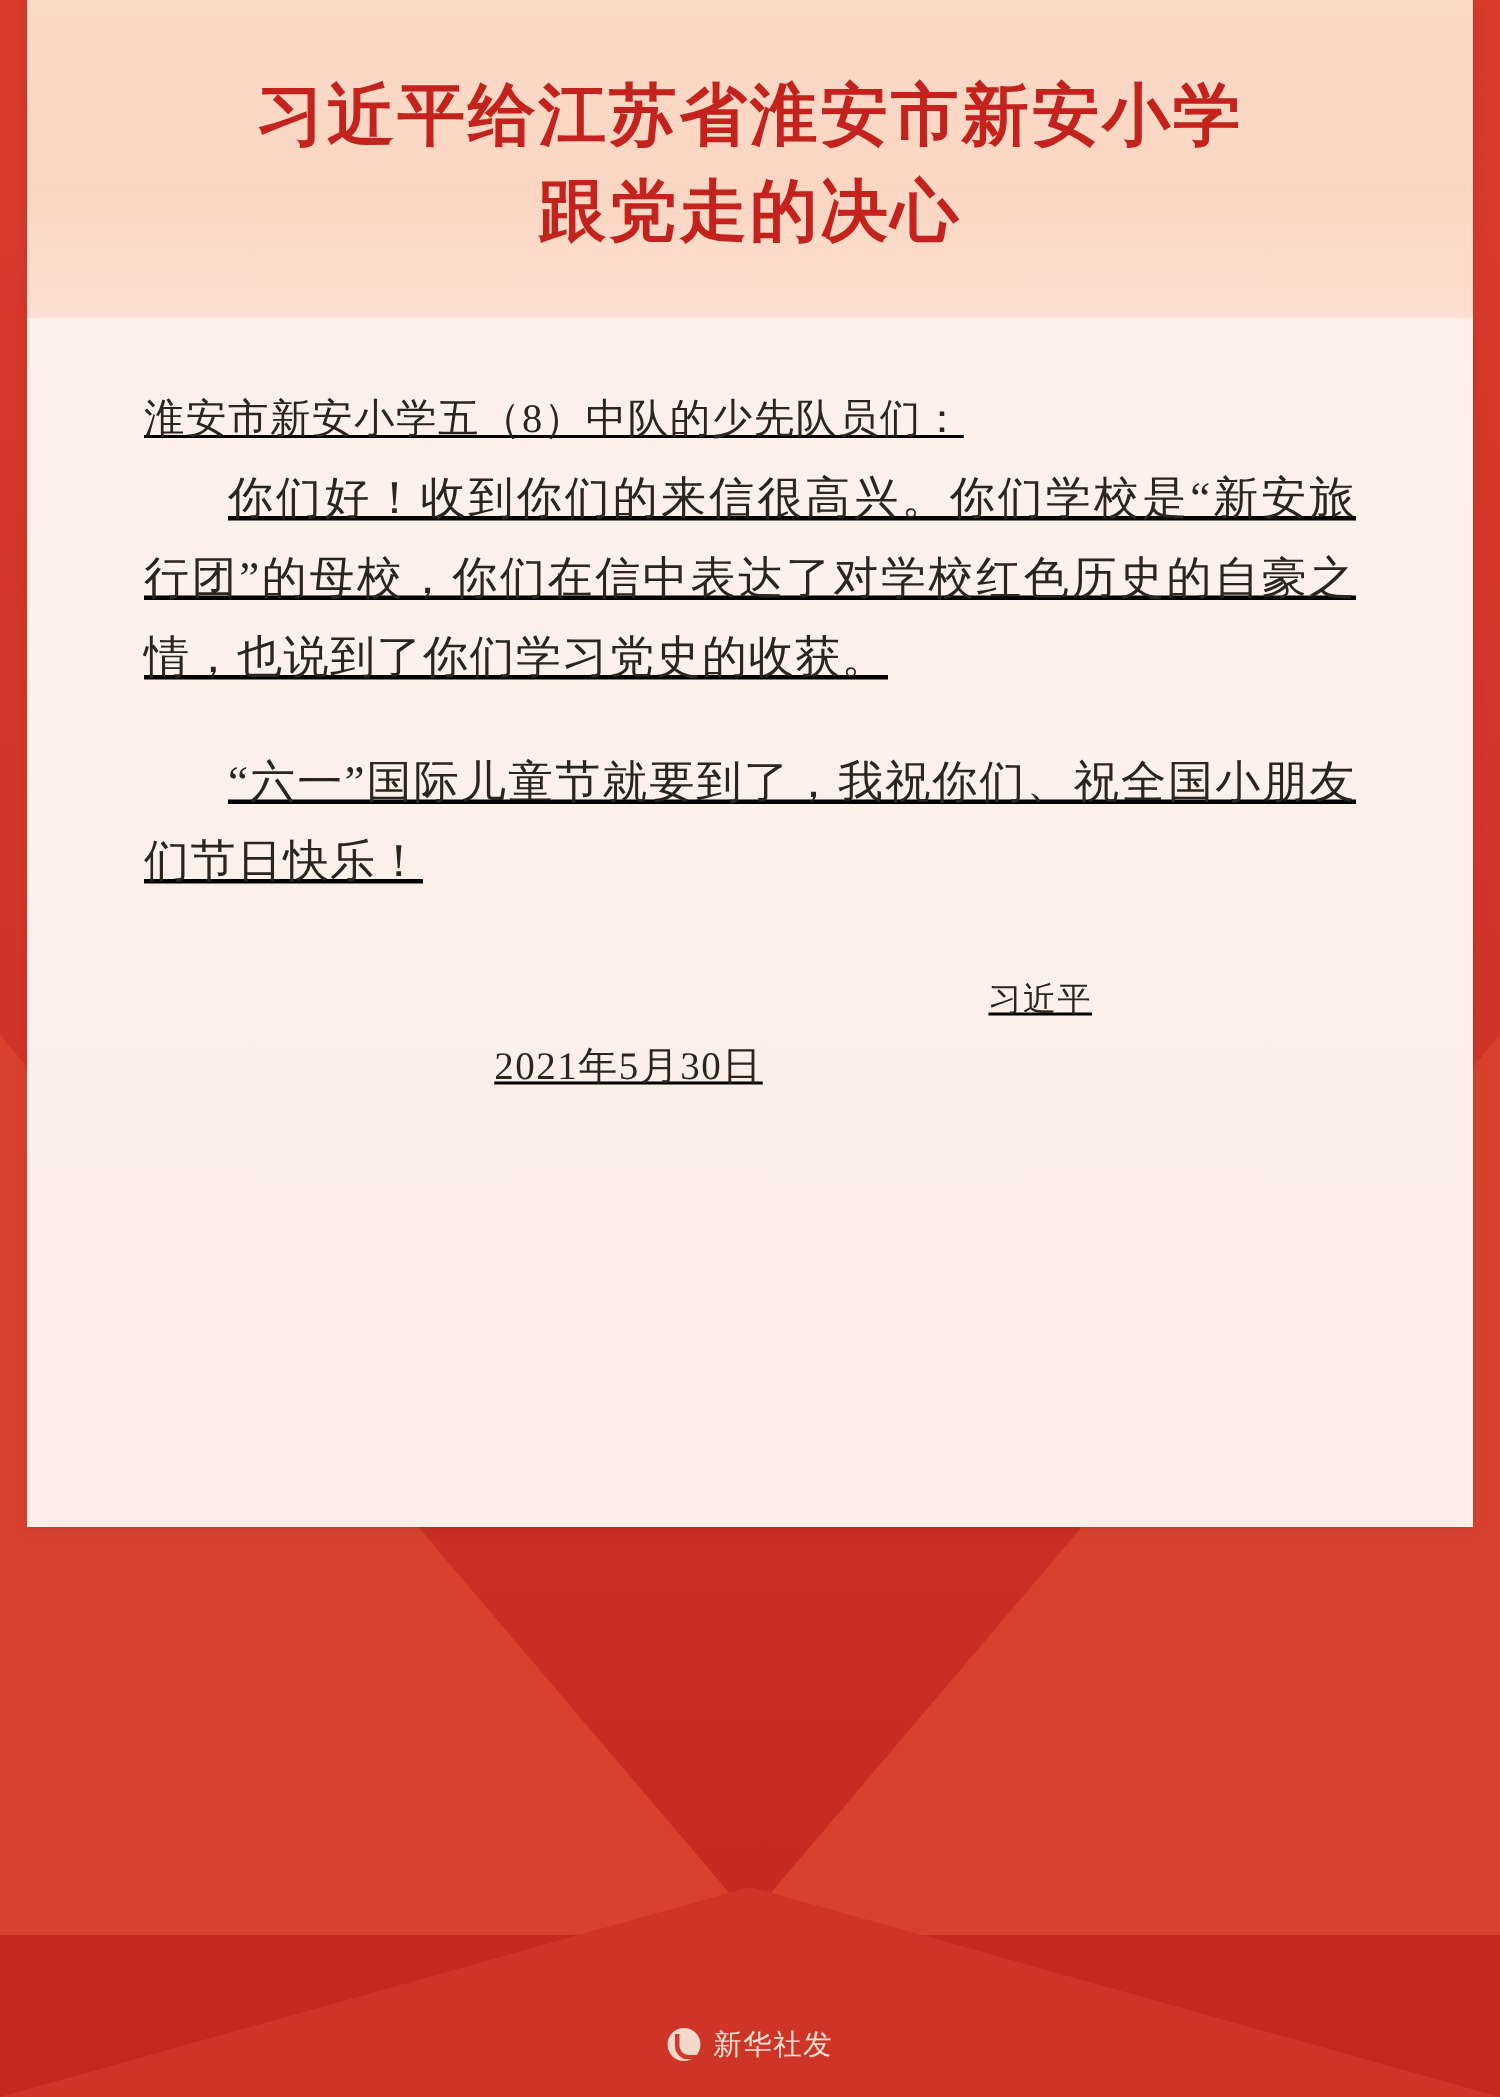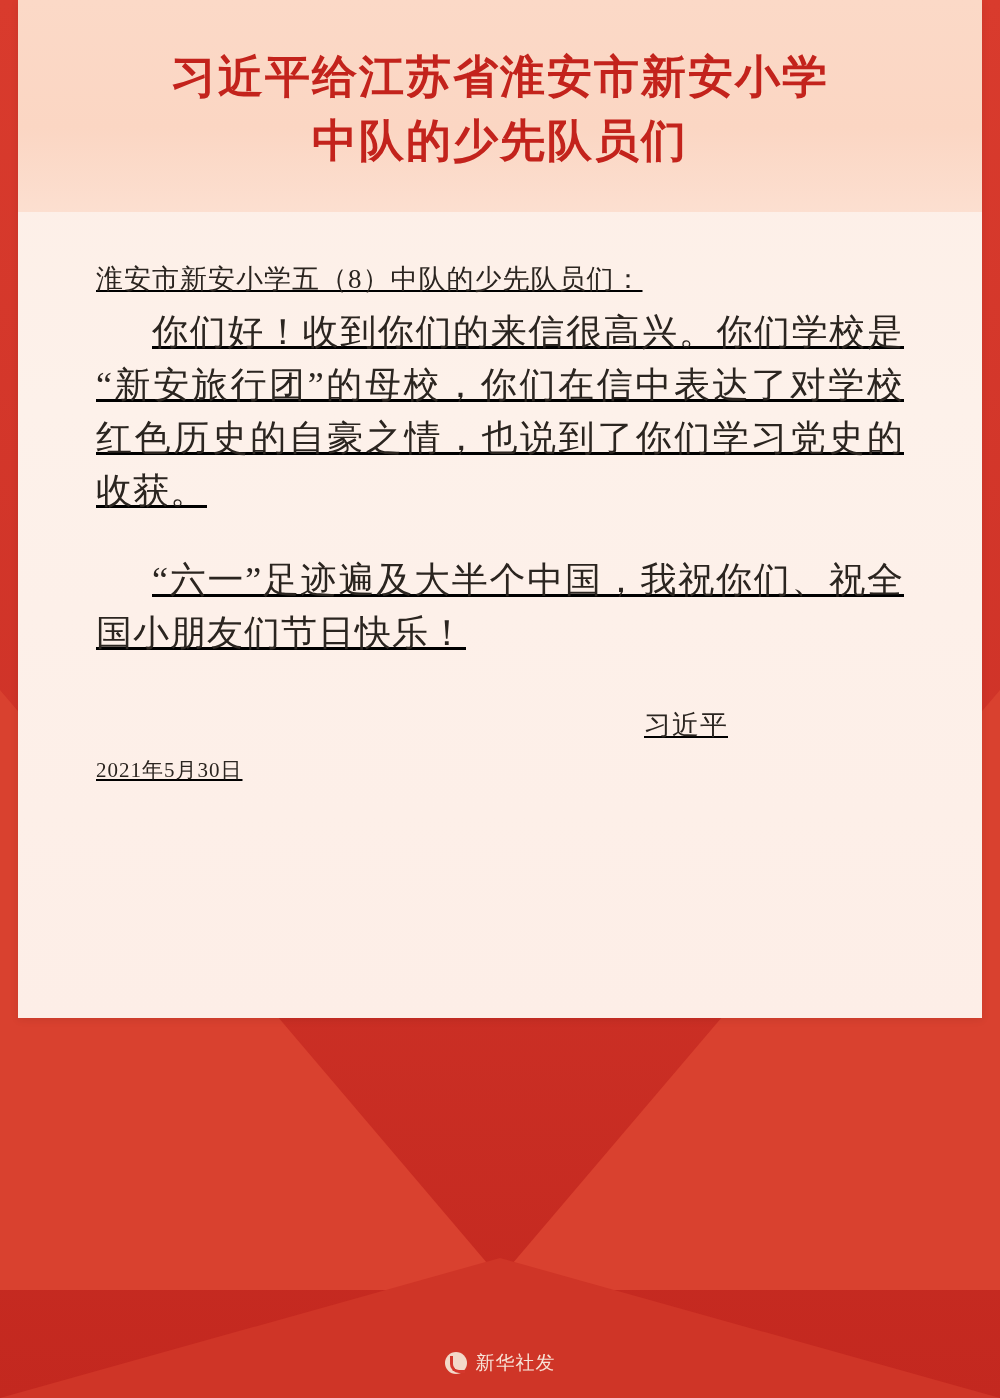--- a/index.html
+++ b/index.html
@@ -109,42 +109,42 @@
   }
 
   .salutation {
     font-size: 27px;
     line-height: 46px;
     color: #2b2520;
     letter-spacing: 1px;
   }
 
   .para {
-    font-size: 36px;
+    font-size: 30px;
     line-height: 53px;
     color: #2b2520;
     text-indent: 56px;
     letter-spacing: 1px;
     text-align: justify;
     margin-top: 4px;
   }
 
   .signature {
     margin-top: 42px;
     text-align: right;
     padding-right: 176px;
-    font-size: 27px;
+    font-size: 22px;
     line-height: 46px;
     color: #2b2520;
     letter-spacing: 1px;
   }
   .sign-date {
-    text-align: left;
+    text-align: center;
     padding-right: 162px;
-    font-size: 21px;
+    font-size: 26px;
     line-height: 44px;
     color: #2b2520;
     letter-spacing: 1px;
   }
 
   
   .footer {
     position: absolute;
     bottom: 22px;
     left: 0;
@@ -186,27 +186,27 @@
   <div class="envelope-base"></div>
   <div class="fold-left"></div>
   <div class="fold-right"></div>
   <div class="fold-bottom"></div>
   <div class="fold-bottom2"></div>
 
   <div class="letter">
 
     <div class="letter-head">
       <div class="title-line">习近平给江苏省淮安市新安小学</div>
-      <div class="title-line">中队的少先队员们</div>
+      <div class="title-line">跟党走的决心</div>
     </div>
 
     <div class="letter-body">
       <div class="salutation">淮安市新安小学五（8）中队的少先队员们：</div>
       <p class="para">你们好！收到你们的来信很高兴。你们学校是“新安旅行团”的母校，你们在信中表达了对学校红色历史的自豪之情，也说到了你们学习党史的收获。</p>
-      <p class="para">“六一”足迹遍及大半个中国，我祝你们、祝全国小朋友们节日快乐！</p>
+      <p class="para">“六一”国际儿童节就要到了，我祝你们、祝全国小朋友们节日快乐！</p>
       <div class="signature">习近平</div>
       <div class="sign-date">2021年5月30日</div>
     </div>
 
   </div>
 
   <div class="footer">
     <span class="footer-logo"></span>
     <span class="footer-text">新华社发</span>
   </div>

